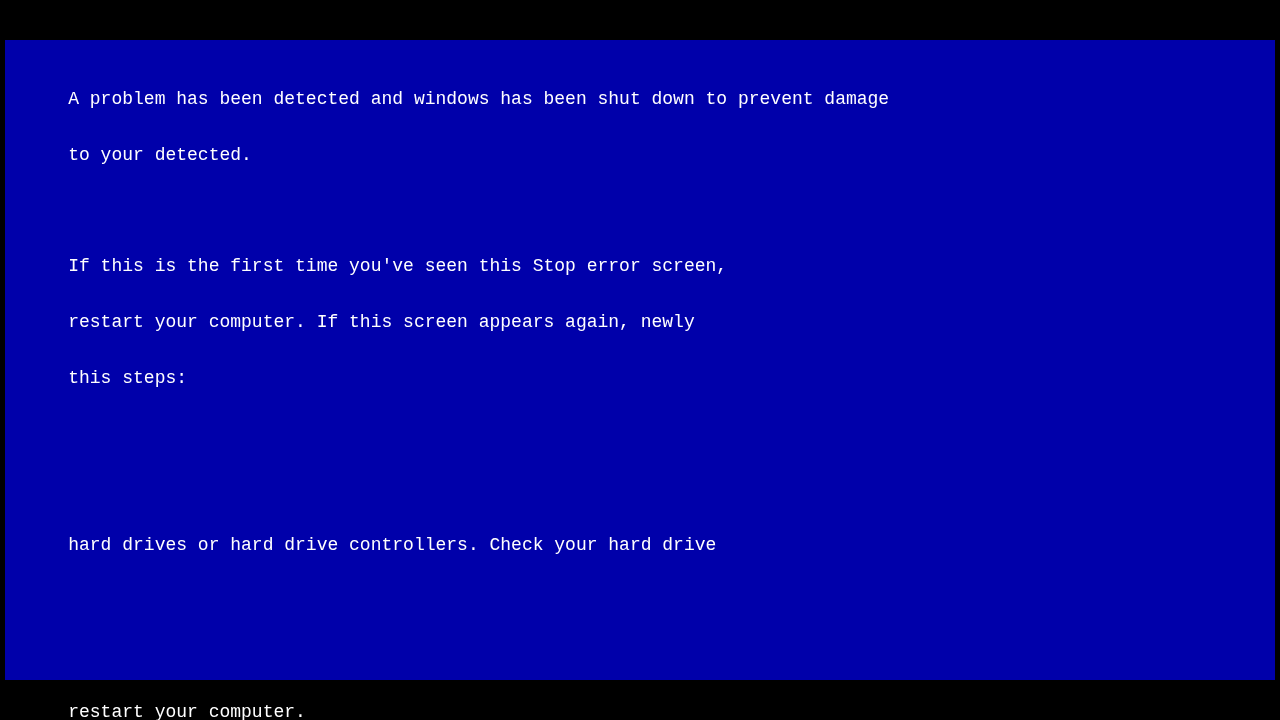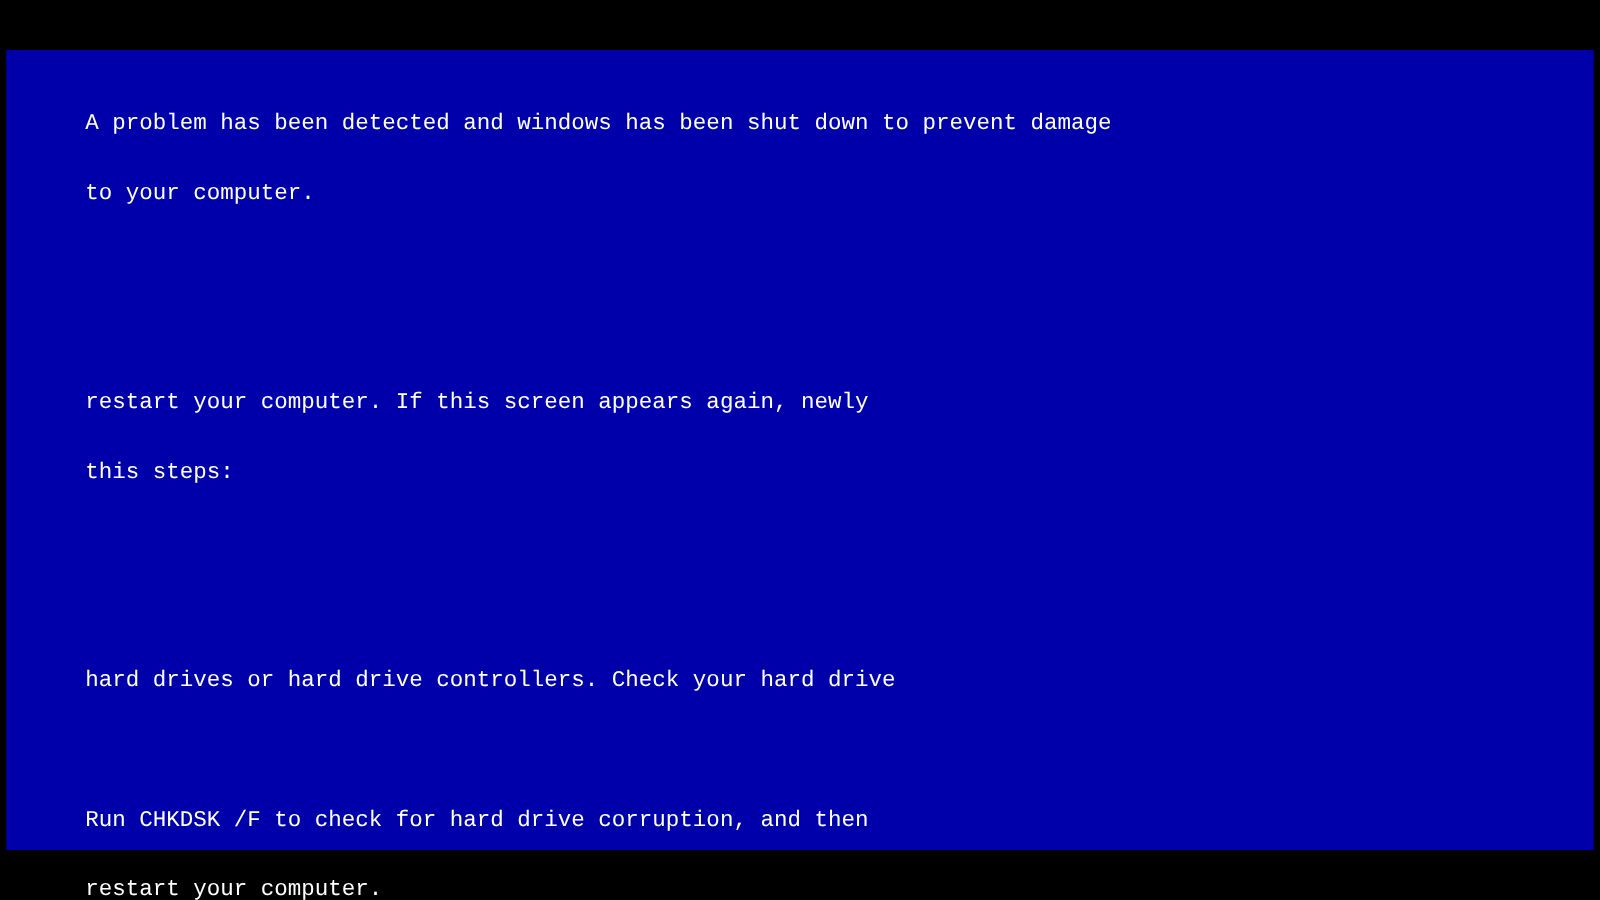--- a/index.html
+++ b/index.html
@@ -36,29 +36,29 @@
       white-space: pre-wrap;
       word-break: break-word;
     }
   </style>
 </head>
 <body>
 
 <div class="outer-frame">
   <div class="bsod-text">
     <span>A problem has been detected and windows has been shut down to prevent damage</span><br>
-    <span>to your computer.</span><br>
+    <span>to your detected.</span><br>
     <br>
-    <br>
+    <span>If this is the first time you've seen this Stop error screen,</span><br>
     <span>restart your computer. If this screen appears again, newly</span><br>
     <span>this steps:</span><br>
     <br>
     <br>
     <span>hard drives or hard drive controllers. Check your hard drive</span><br>
     <br>
-    <span>Run CHKDSK /F to check for hard drive corruption, and then</span><br>
+    <br>
     <span>restart your computer.</span><br>
     <br>
     <br>
     <br>
     
   </div>
 </div>
 
 </body></html>

